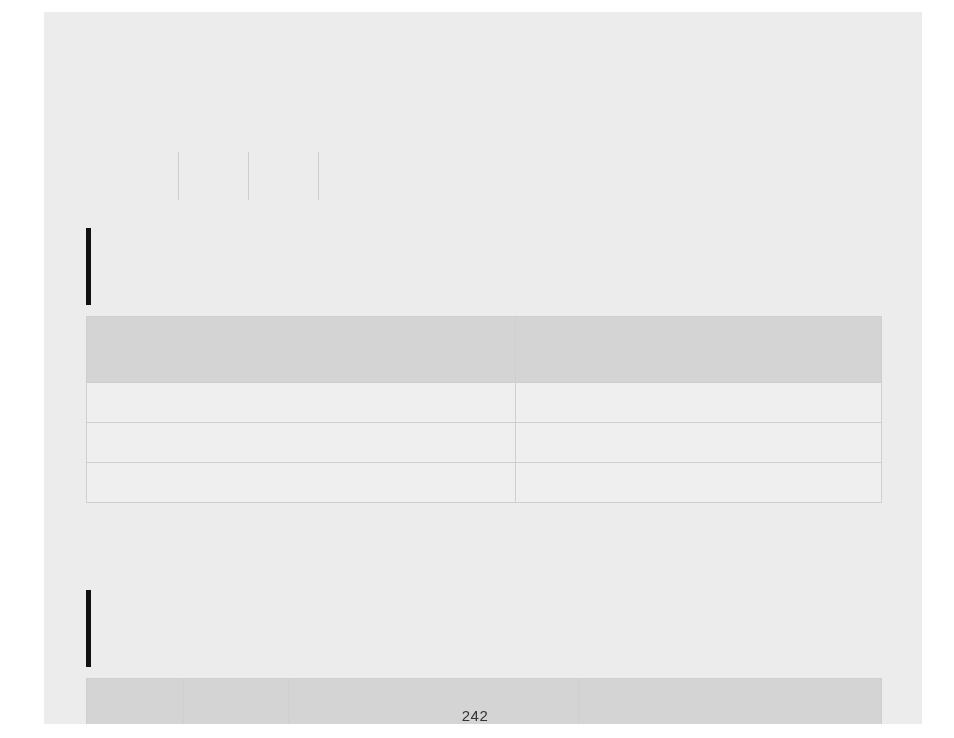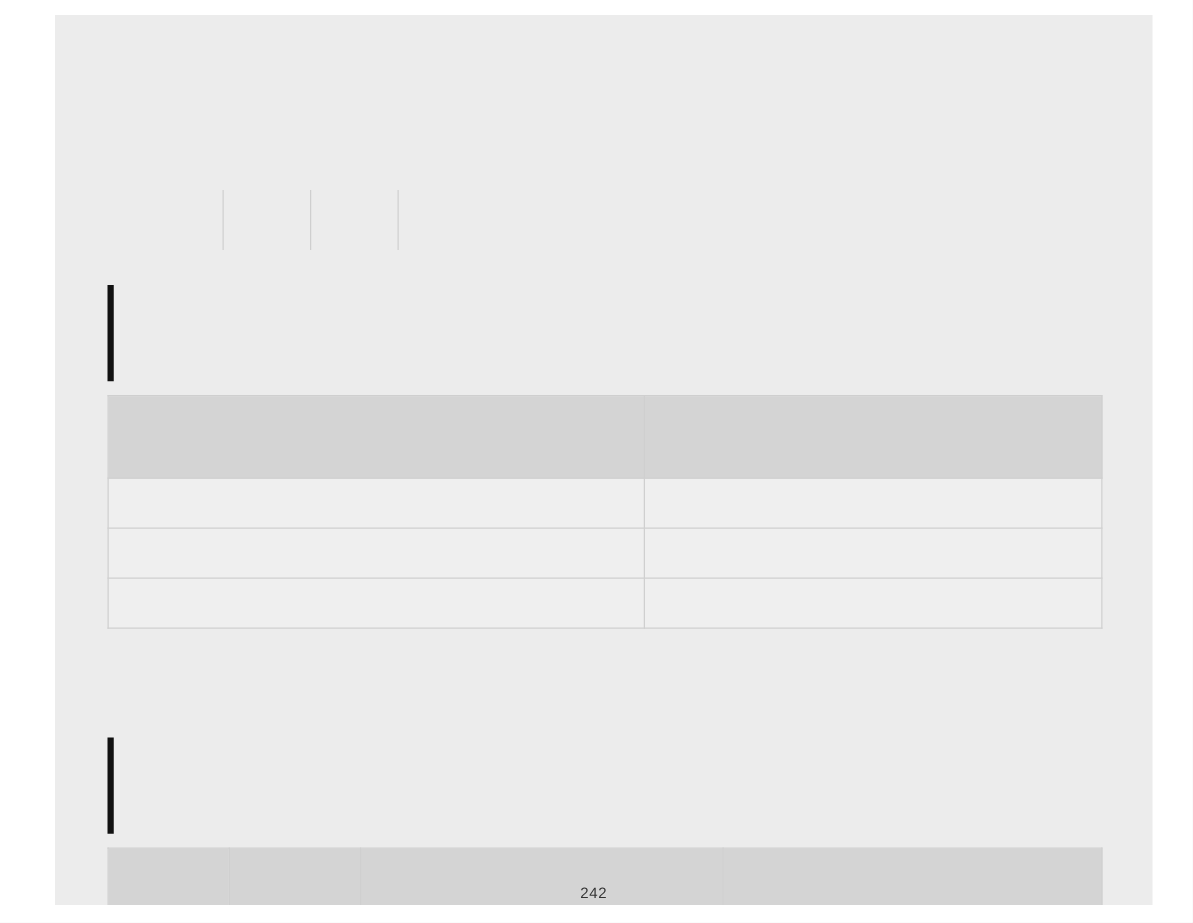--- a/index.html
+++ b/index.html
@@ -74,21 +74,21 @@
   .table2 .c1 { width: 97px; }
   .table2 .c2 { width: 105px; }
   .table2 .c3 { width: 291px; }
   .table2 .c4 { width: 303px; }
 
   .page-number {
     position: absolute;
     top: 695px;
     width: 100%;
     text-align: center;
-    font-size: 12px;
+    font-size: 15px;
     color: #333333;
     letter-spacing: 0.5px;
   }
   .page-number span {
     position: relative;
     left: -8px;
   }
 </style>
 </head>
 <body>

